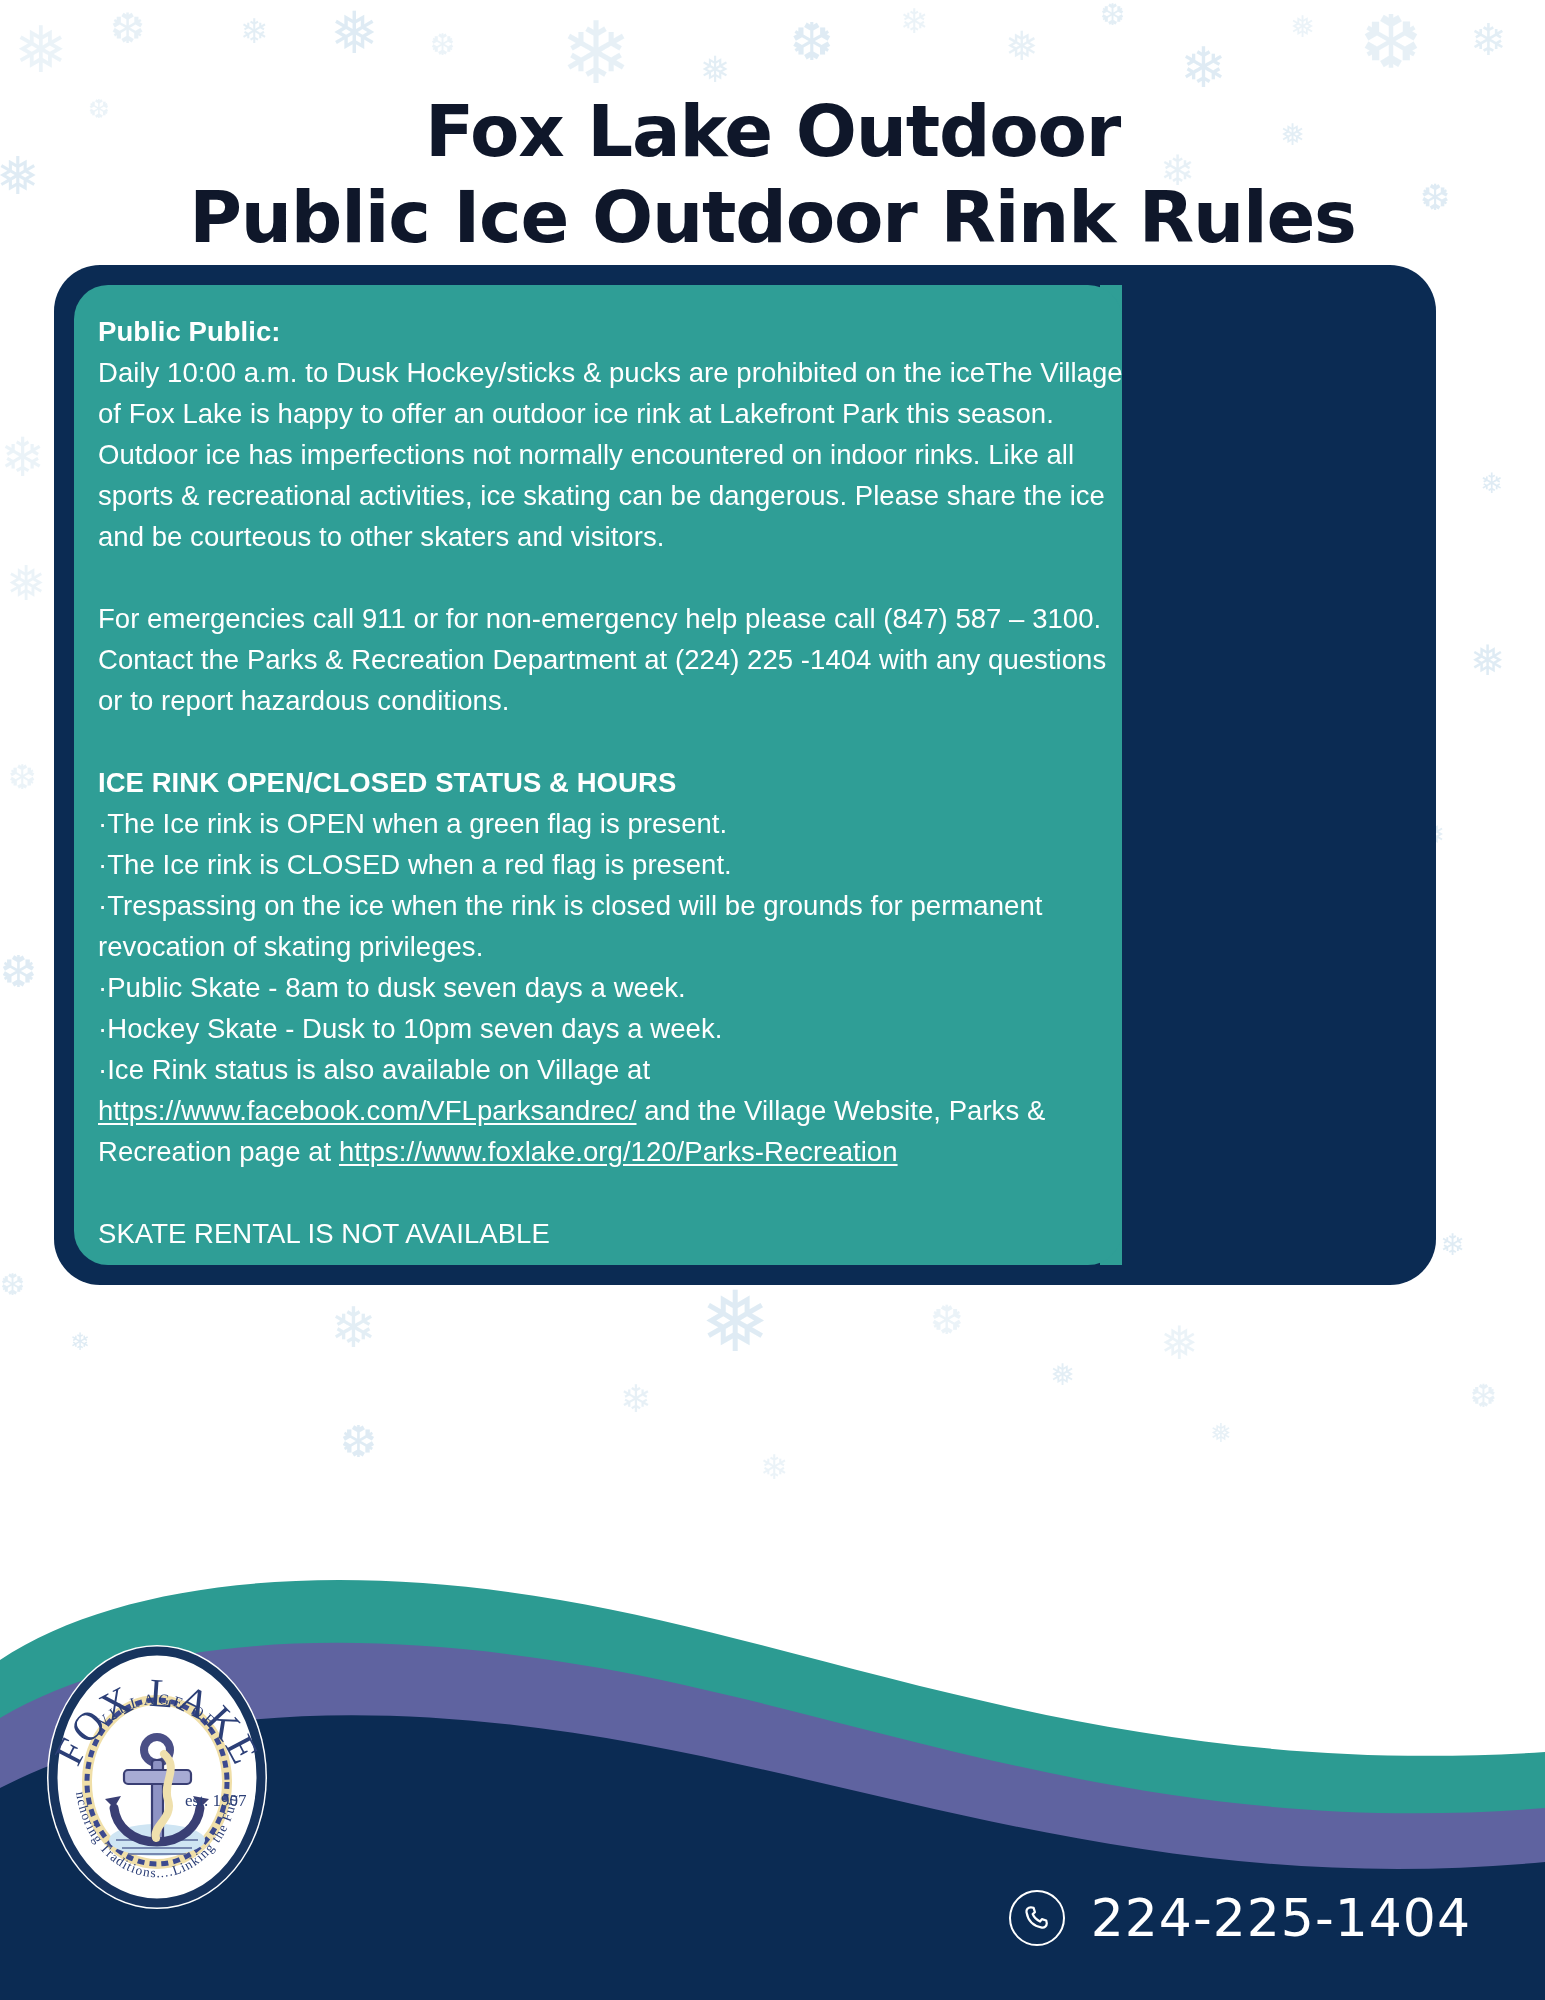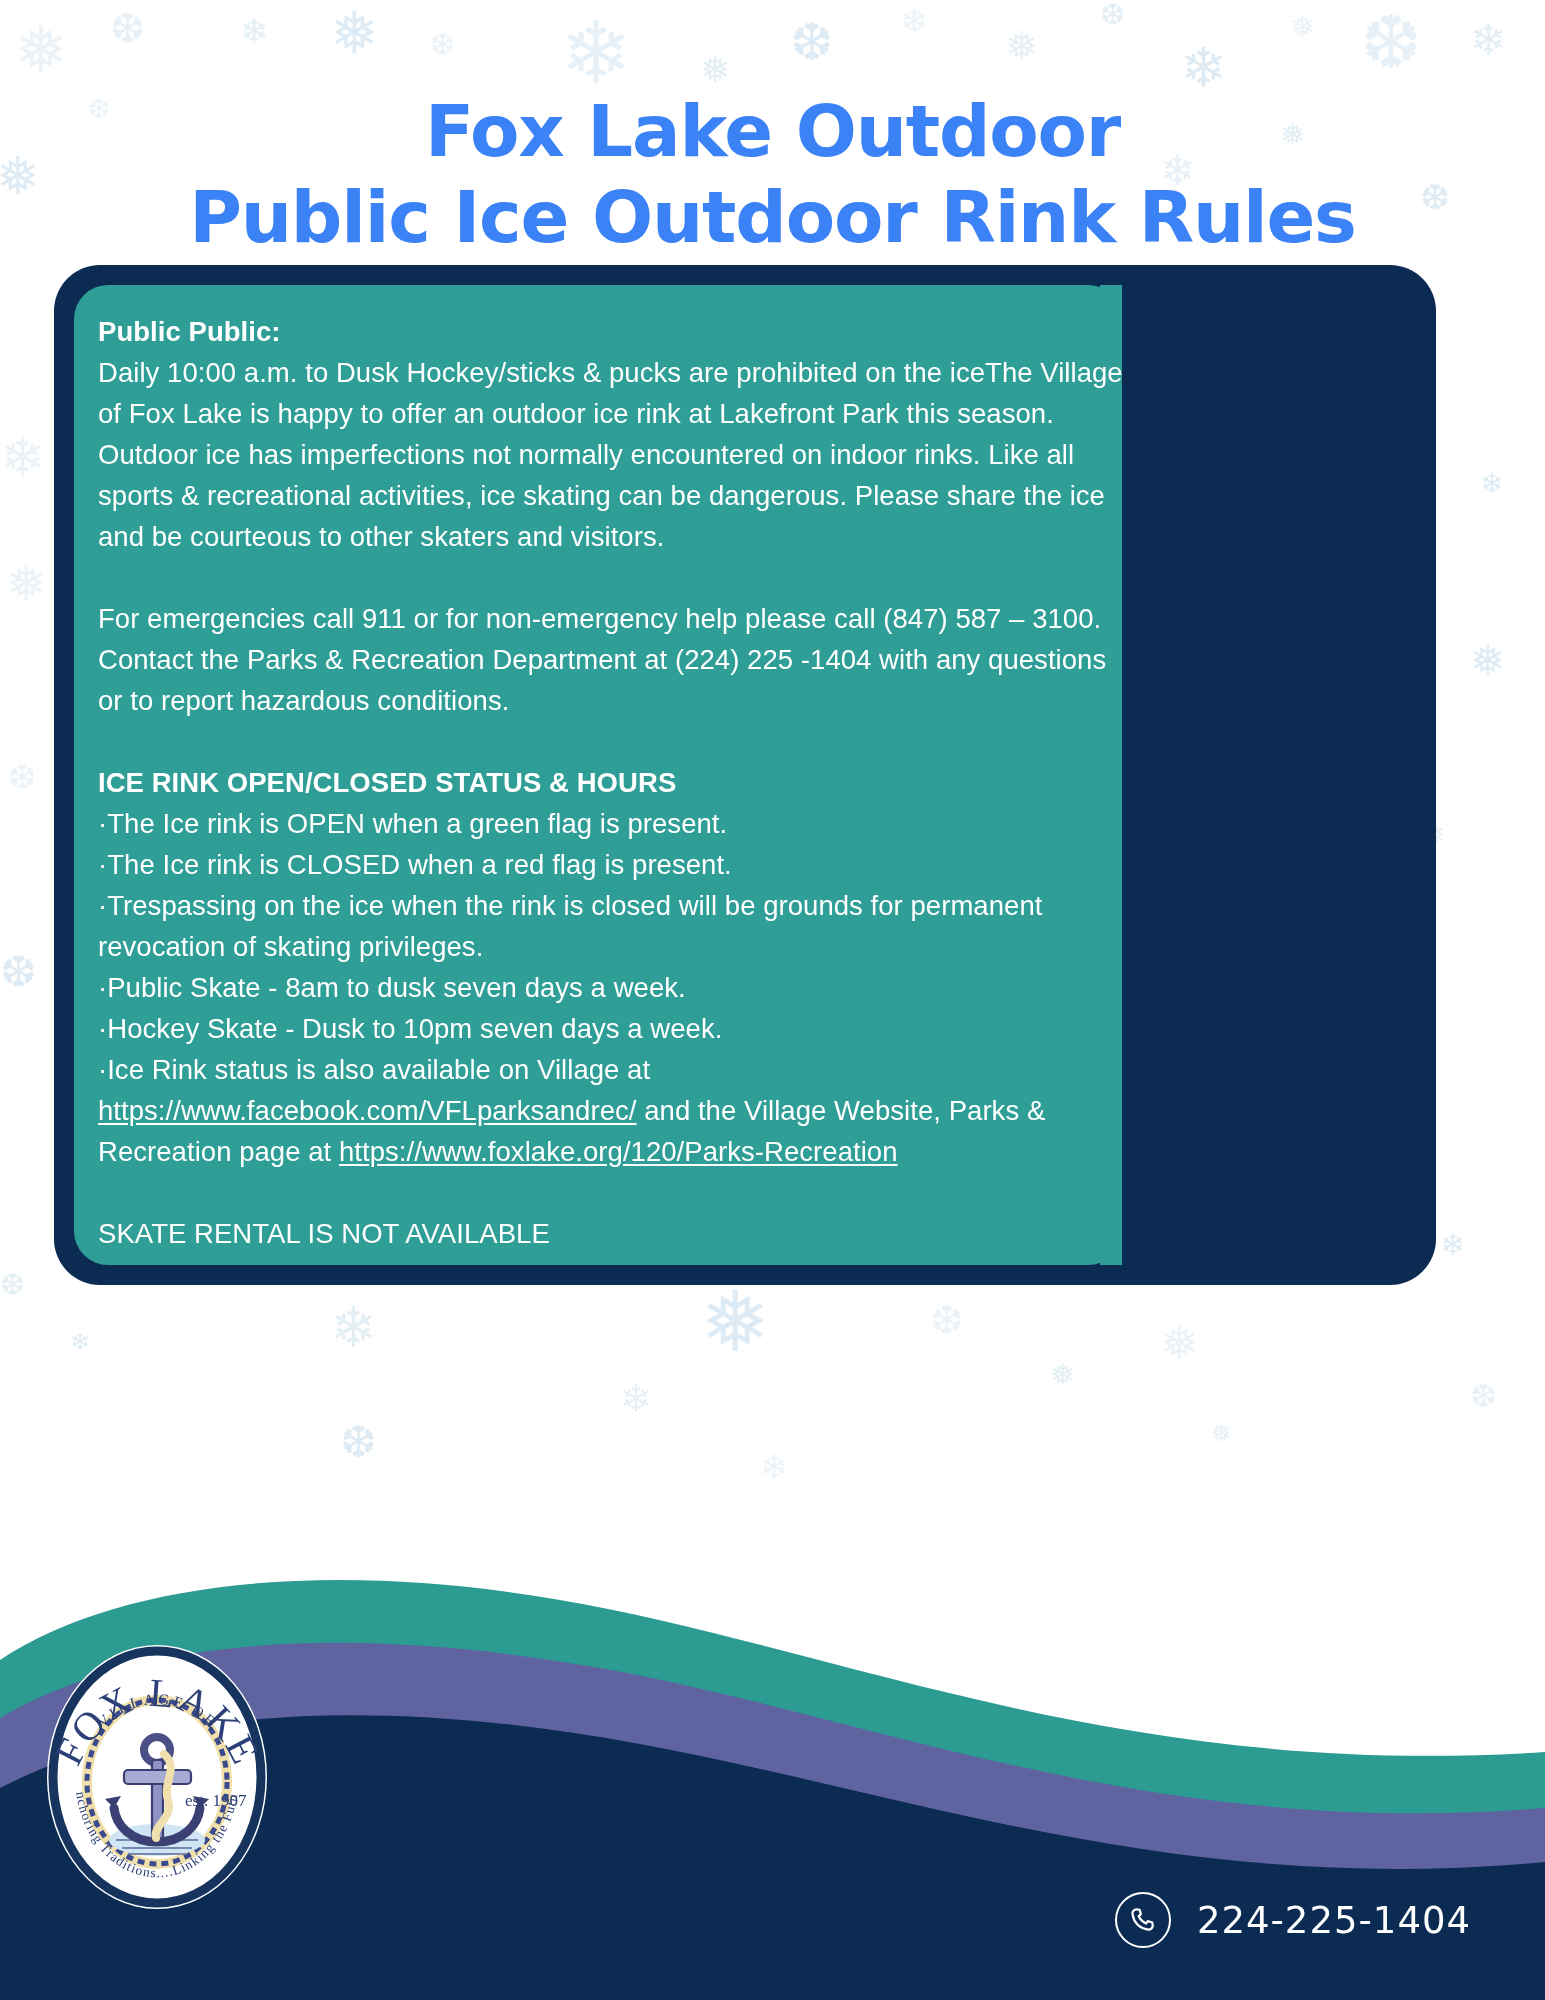--- a/index.html
+++ b/index.html
@@ -42,21 +42,21 @@
     width: 1545px;
     z-index: 3;
     text-align: center;
   }
   .title-line {
     font-family: "DejaVu Sans", sans-serif;
     font-weight: 700;
     font-size: 72px;
     line-height: 86px;
     letter-spacing: -1.2px;
-    color: #3b82f6;
+    color: #0f172a;
     white-space: nowrap;
   }
 
   
   #card-frame {
     position: absolute;
     left: 54px;
     top: 265px;
     width: 1382px;
     height: 1020px;
@@ -142,21 +142,21 @@
     width: 56px;
     height: 56px;
     border: 2.5px solid #ffffff;
     border-radius: 50%;
     display: flex;
     align-items: center;
     justify-content: center;
   }
   #footer-phone-number {
     font-family: "DejaVu Sans", sans-serif;
-    font-size: 37px;
+    font-size: 52px;
     letter-spacing: 1px;
     color: #ffffff;
     white-space: nowrap;
   }
 </style>
 </head>
 <body>
 
 <div id="poster">
 

